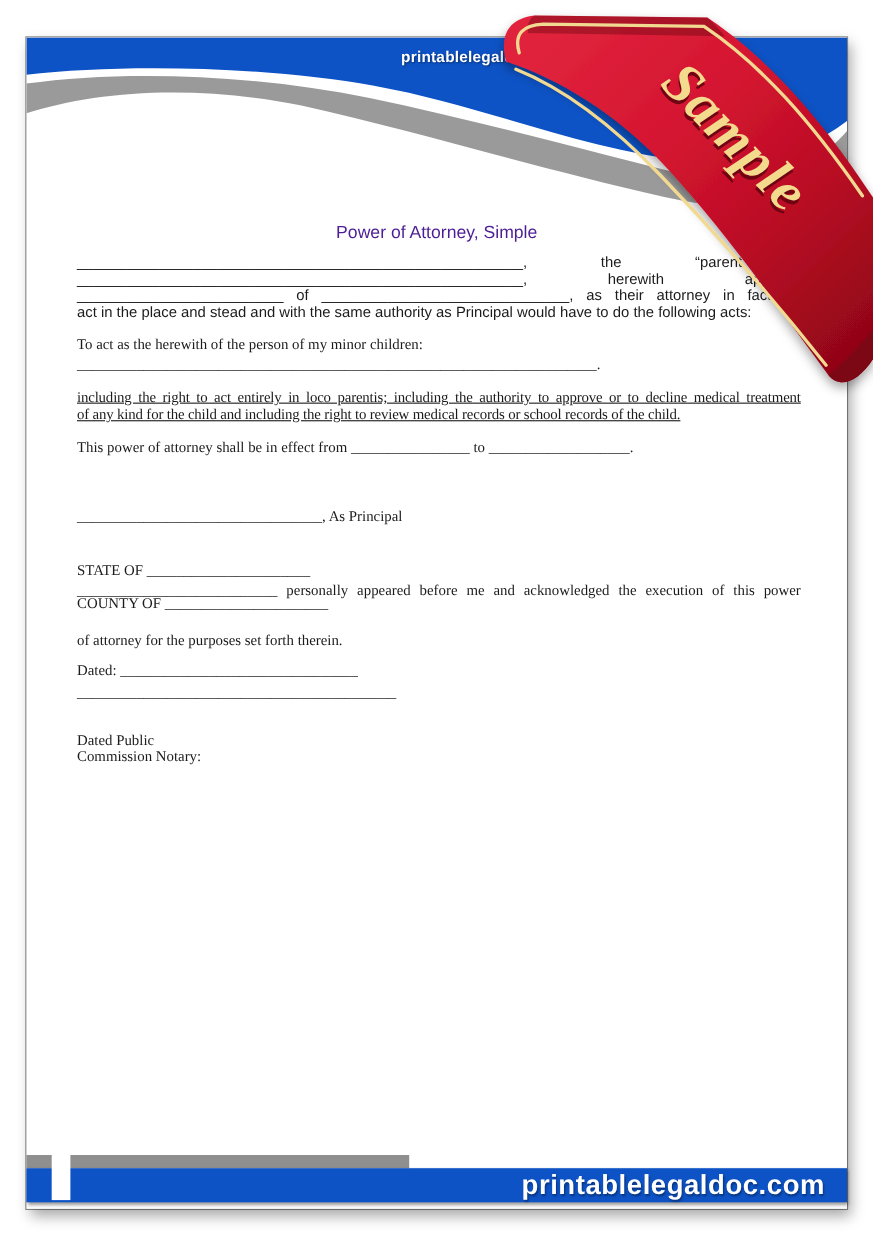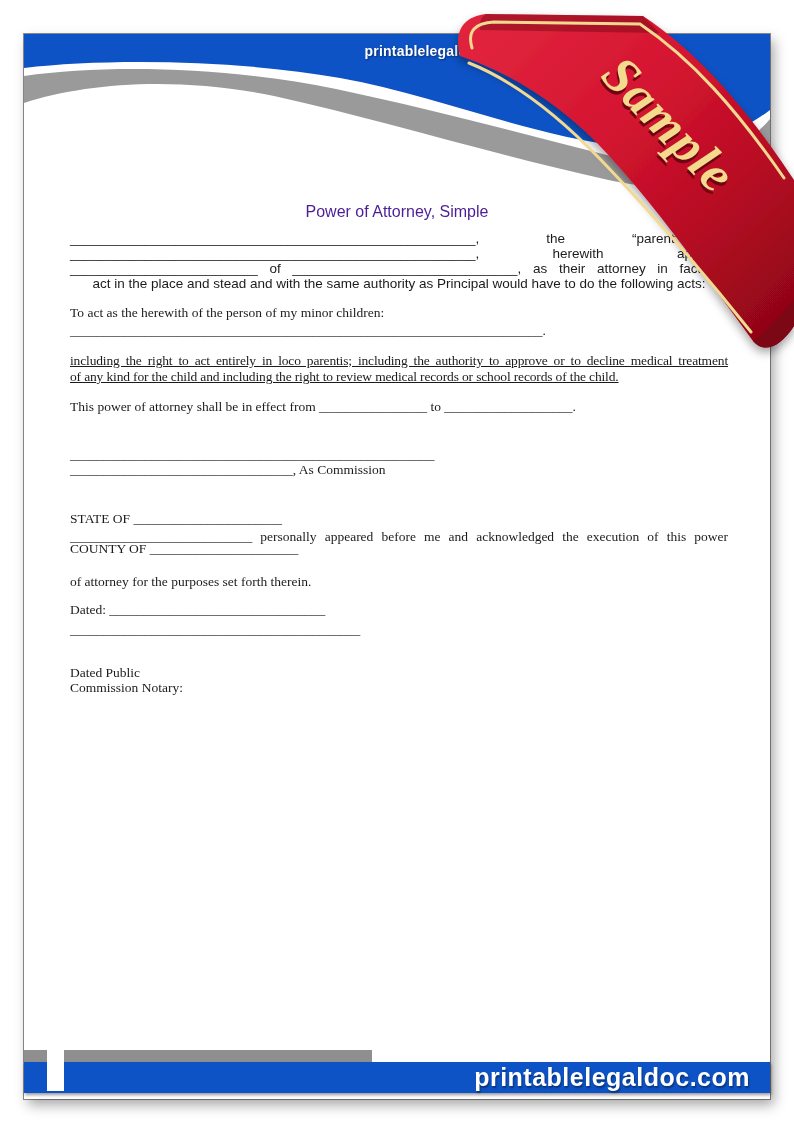--- a/index.html
+++ b/index.html
@@ -26,21 +26,21 @@
 
   
   .doc-title {
     position:absolute; top:169px; left:0; width:100%; text-align:center;
     font-family:"Liberation Sans", sans-serif; font-size:16px; color:#4c1d95;
   }
   .line {
     position:absolute; left:46px; width:658px; font-size:13.5px; color:#1b1b1b;
     white-space:nowrap; font-family:"Liberation Serif", serif; line-height:15px;
   }
-  .sans { font-family:"Liberation Sans", sans-serif;text-align:center; }
+  .sans { font-family:"Liberation Sans", sans-serif; }
   .just { white-space:normal; text-align:justify; text-align-last:justify; }
   .w614 { width:614px; }
   .tight { letter-spacing:-0.15px;text-decoration:underline; }
 
   
   .footer-gray { position:absolute; left:0; top:1016px; width:348px; height:12px; background:#8f8f8f; }
   .footer-blue {
     position:absolute; left:0; top:1028px; width:746px; height:31px; background:#0d53c6;
     box-shadow:1px 2px 3px rgba(0,0,0,0.4);
   }
@@ -77,22 +77,21 @@
     <div class="line sans" style="top:242px">act in the place and stead and with the same authority as Principal would have to do the following acts:</div>
 
     <div class="line" style="top:271px">To act as the herewith of the person of my minor children:</div>
     <div class="line" style="top:289px">______________________________________________________________________.</div>
 
     <div class="line just tight" style="top:319px">including the right to act entirely in loco parentis; including the authority to approve or to decline medical treatment</div>
     <div class="line tight" style="top:335px">of any kind for the child and including the right to review medical records or school records of the child.</div>
 
     <div class="line" style="top:365px">This power of attorney shall be in effect from ________________ to ___________________.</div>
 
-    <div class="line" style="top:413px">______________________________________________________</div>
-    <div class="line" style="top:428px">_________________________________, As Commission</div>
+    <div class="line" style="top:428px">_________________________________, As Principal</div>
 
     <div class="line" style="top:477px">STATE OF ______________________</div>
     <div class="line" style="top:507px">COUNTY OF ______________________</div>
 
     <div class="line just" style="top:495px">___________________________ personally appeared before me and acknowledged the execution of this power</div>
     <div class="line" style="top:540px">of attorney for the purposes set forth therein.</div>
 
     <div class="line" style="top:568px">Dated: ________________________________</div>
 
     <div class="line" style="top:588px">___________________________________________</div>

